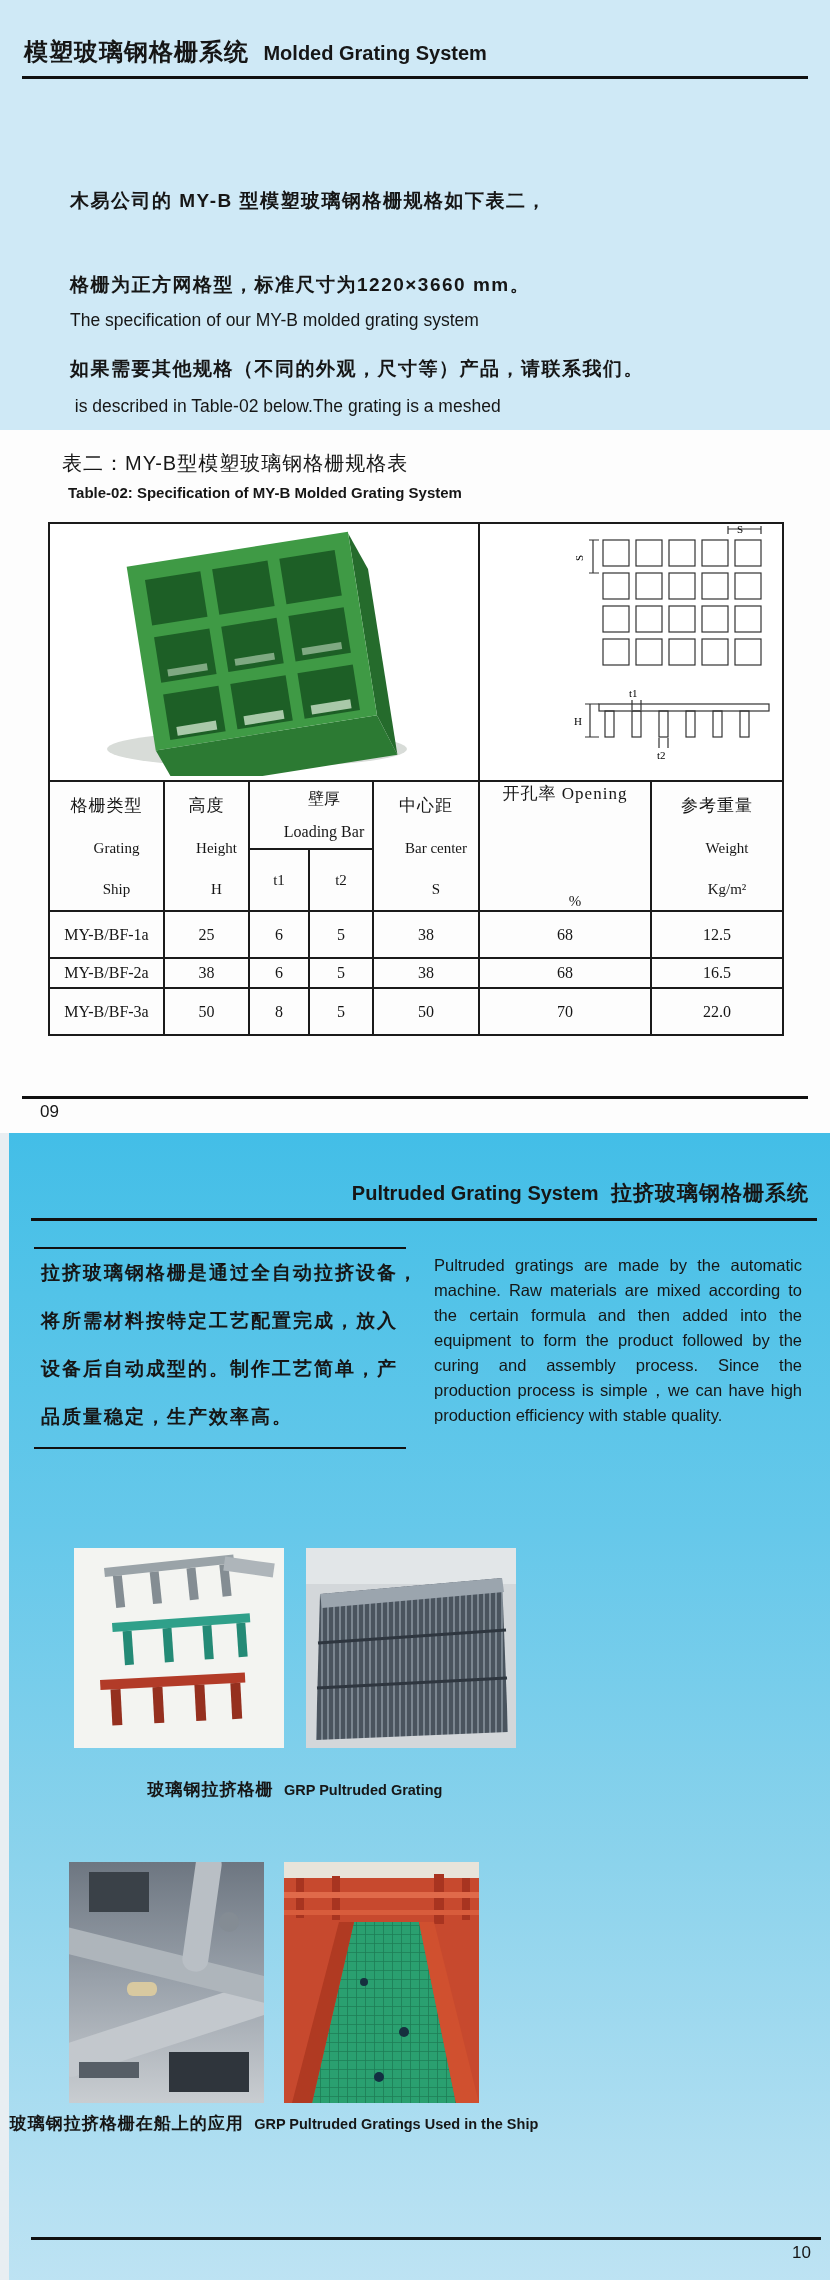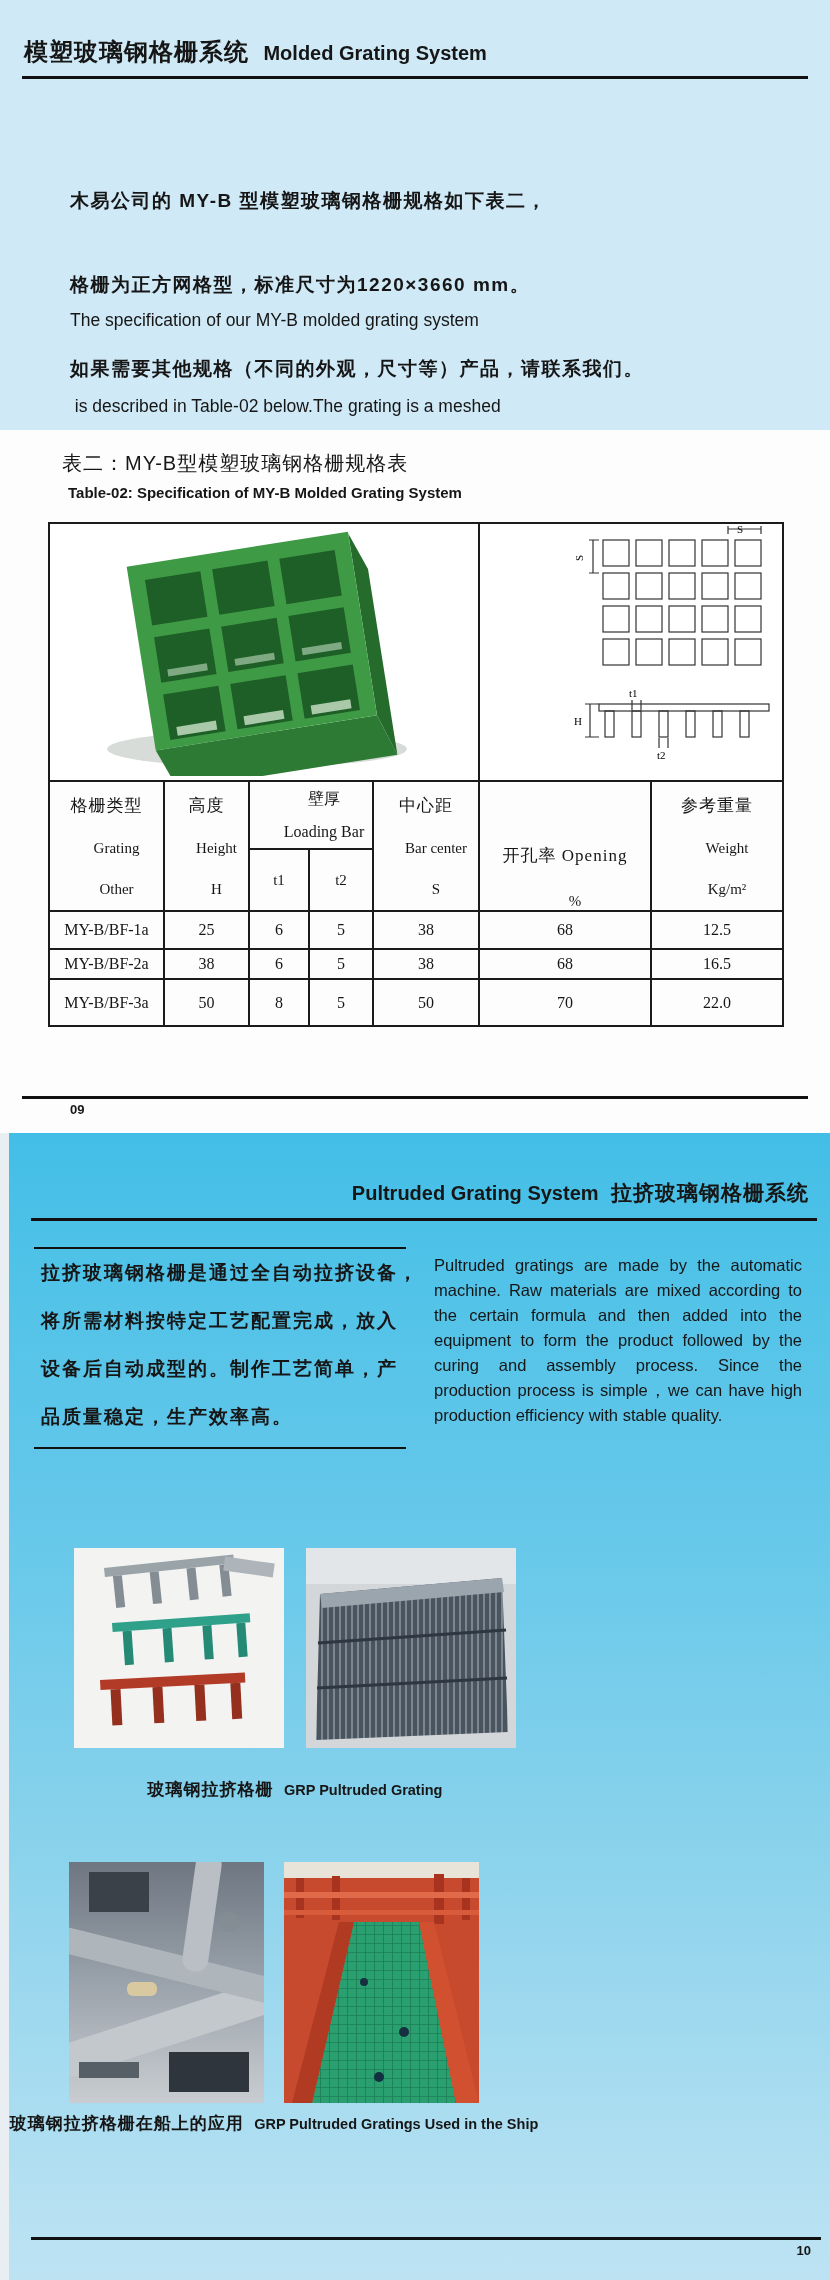--- a/index.html
+++ b/index.html
@@ -25,21 +25,21 @@
   table.spec td{border:2px solid #1b1b1b;text-align:center;vertical-align:middle;padding:0;}
   td.imgcell{background:#fff;}
   .hcell{display:flex;flex-direction:column;justify-content:space-around;height:128px;border-radius:20px;}
   .hcell .zh{font-size:17px;letter-spacing:1px;}
   .hcell .en{font-size:15px;margin-left:20px;}
   .wall-top{height:66px;display:flex;flex-direction:column;justify-content:space-around;padding-left:26px;}
   .subcell{font-size:15px;}
   tr.data td{font-size:16px;}
 
   .p1-rule2{left:22px;top:666px;width:786px;}
-  .pagenum{font-size:13px;font-weight:bold;margin-left:30px;}
+  .pagenum{font-size:17px;font-weight:normal;}
   .p1-num{left:40px;top:672px;}
 
   
   .page2{position:absolute;left:9px;top:1133px;width:830px;height:1332px;
          background:linear-gradient(180deg,#43bee7 0%,#52c3e8 12%,#66c8ea 30%,#8cd3ec 55%,#b5e0f2 80%,#cfe9f5 100%);}
   .p2-header{right:30px;top:46px;white-space:nowrap;text-align:right;}
   .p2-header .en{font-size:20px;font-weight:bold;}
   .p2-header .zh{font-size:21px;font-weight:bold;margin-left:8px;letter-spacing:1px;}
   .p2-rule{left:22px;top:85px;width:786px;}
   .colrule{left:25px;width:372px;height:2px;background:#111;}
@@ -169,21 +169,21 @@
               <text x="176" y="235" font-size="11">t2</text>
               <text x="93" y="201" font-size="11">H</text>
             </svg>
           </td>
         </tr>
         <tr style="height:66px">
           <td rowspan="2">
             <div class="hcell">
               <span class="zh">格栅类型</span>
               <span class="en">Grating</span>
-              <span class="en">Other</span>
+              <span class="en">Ship</span>
             </div>
           </td>
           <td rowspan="2">
             <div class="hcell">
               <span class="zh">高度</span>
               <span class="en">Height</span>
               <span class="en">H</span>
             </div>
           </td>
           <td colspan="2">
@@ -193,38 +193,38 @@
             </div>
           </td>
           <td rowspan="2">
             <div class="hcell">
               <span class="zh">中心距</span>
               <span class="en">Bar center</span>
               <span class="en">S</span>
             </div>
           </td>
           <td rowspan="2">
-            <div class="hcell" style="justify-content:flex-end;gap:26px;">
+            <div class="hcell" style="justify-content:space-between;gap:26px;">
               <span class="zh">开孔率 Opening</span>
               <span class="en">%</span>
             </div>
           </td>
           <td rowspan="2">
             <div class="hcell">
               <span class="zh">参考重量</span>
               <span class="en">Weight</span>
               <span class="en">Kg/m²</span>
             </div>
           </td>
         </tr>
         <tr style="height:62px">
           <td class="subcell">t1</td>
           <td class="subcell">t2</td>
         </tr>
-        <tr class="data" style="height:38px">
+        <tr class="data" style="height:47px">
           <td>MY-B/BF-1a</td>
               <td>25</td>
           <td>6</td>
               <td>5</td>
           <td>38</td>
               <td>68</td>
           <td>12.5</td>
         </tr>
         <tr class="data" style="height:30px">
           <td>MY-B/BF-2a</td>

